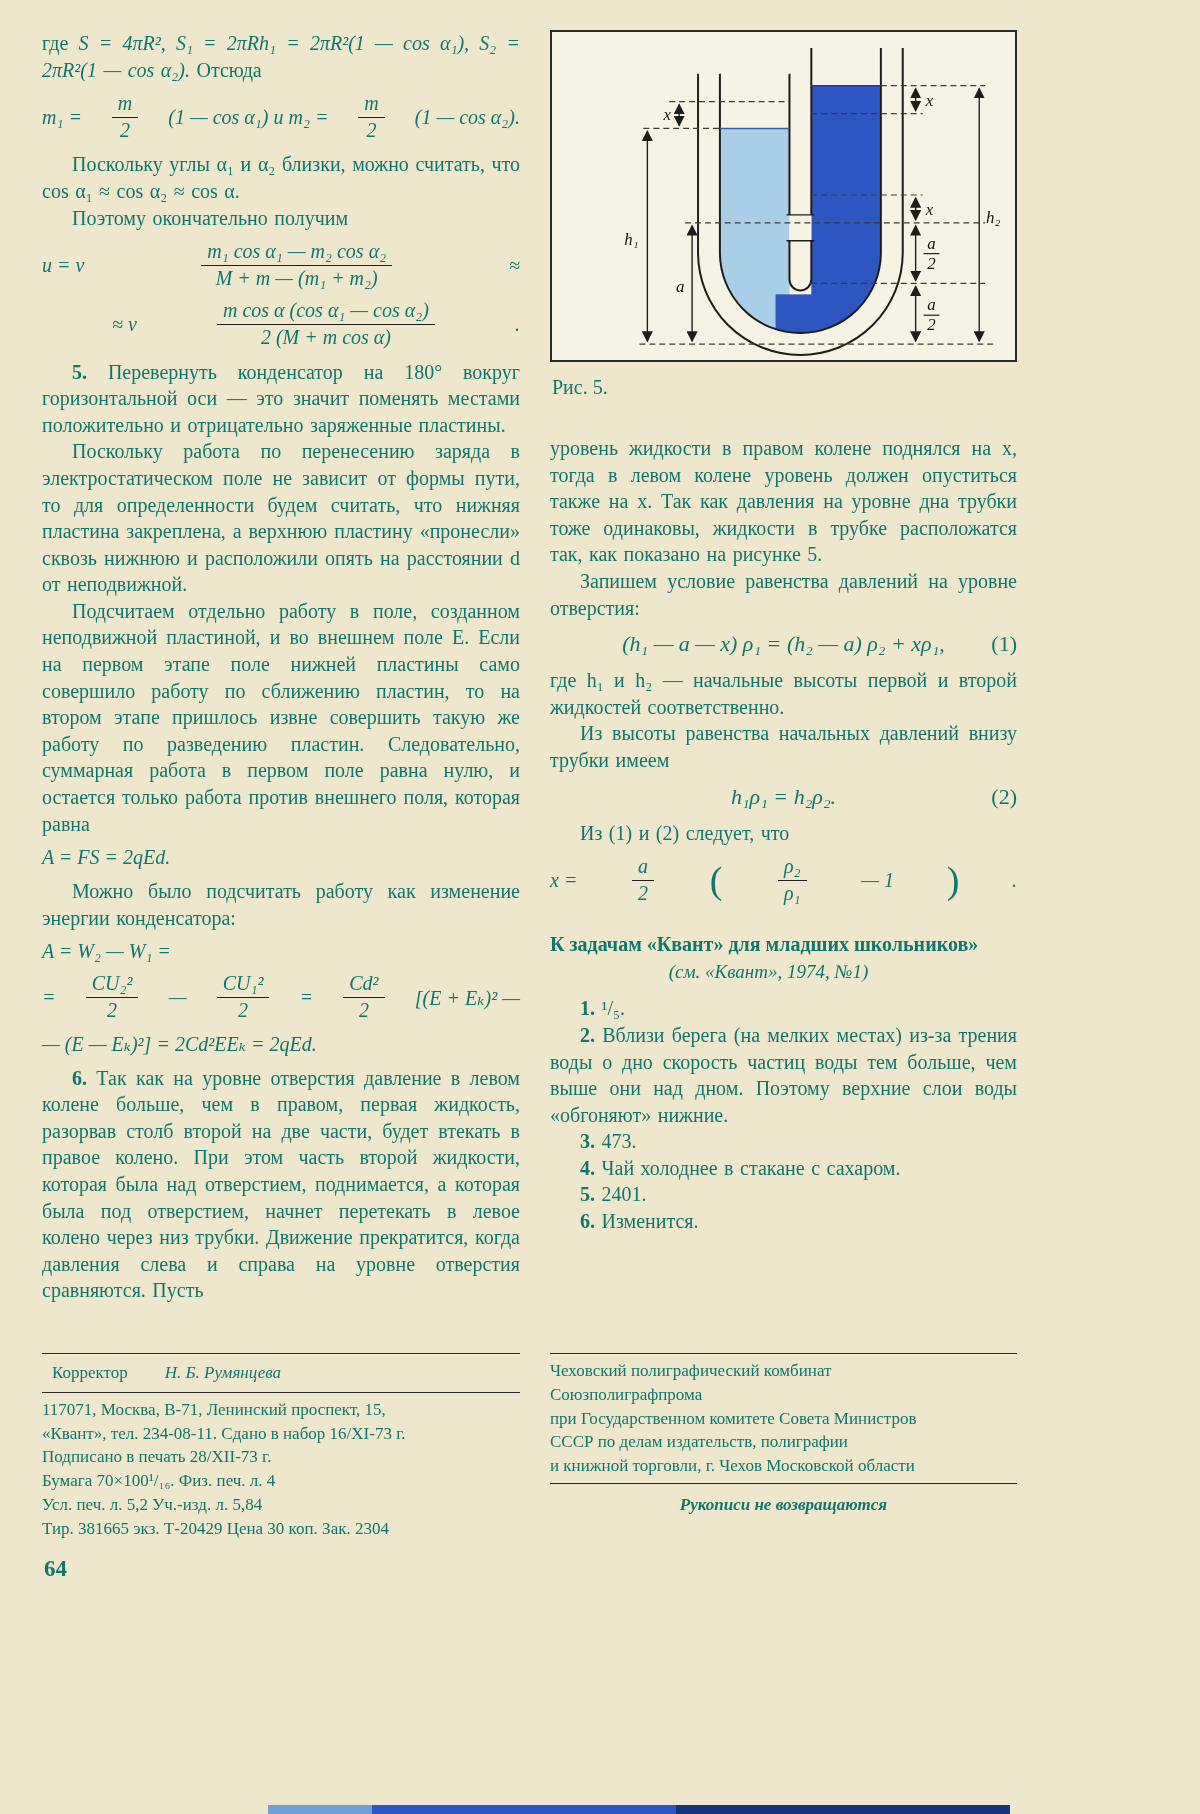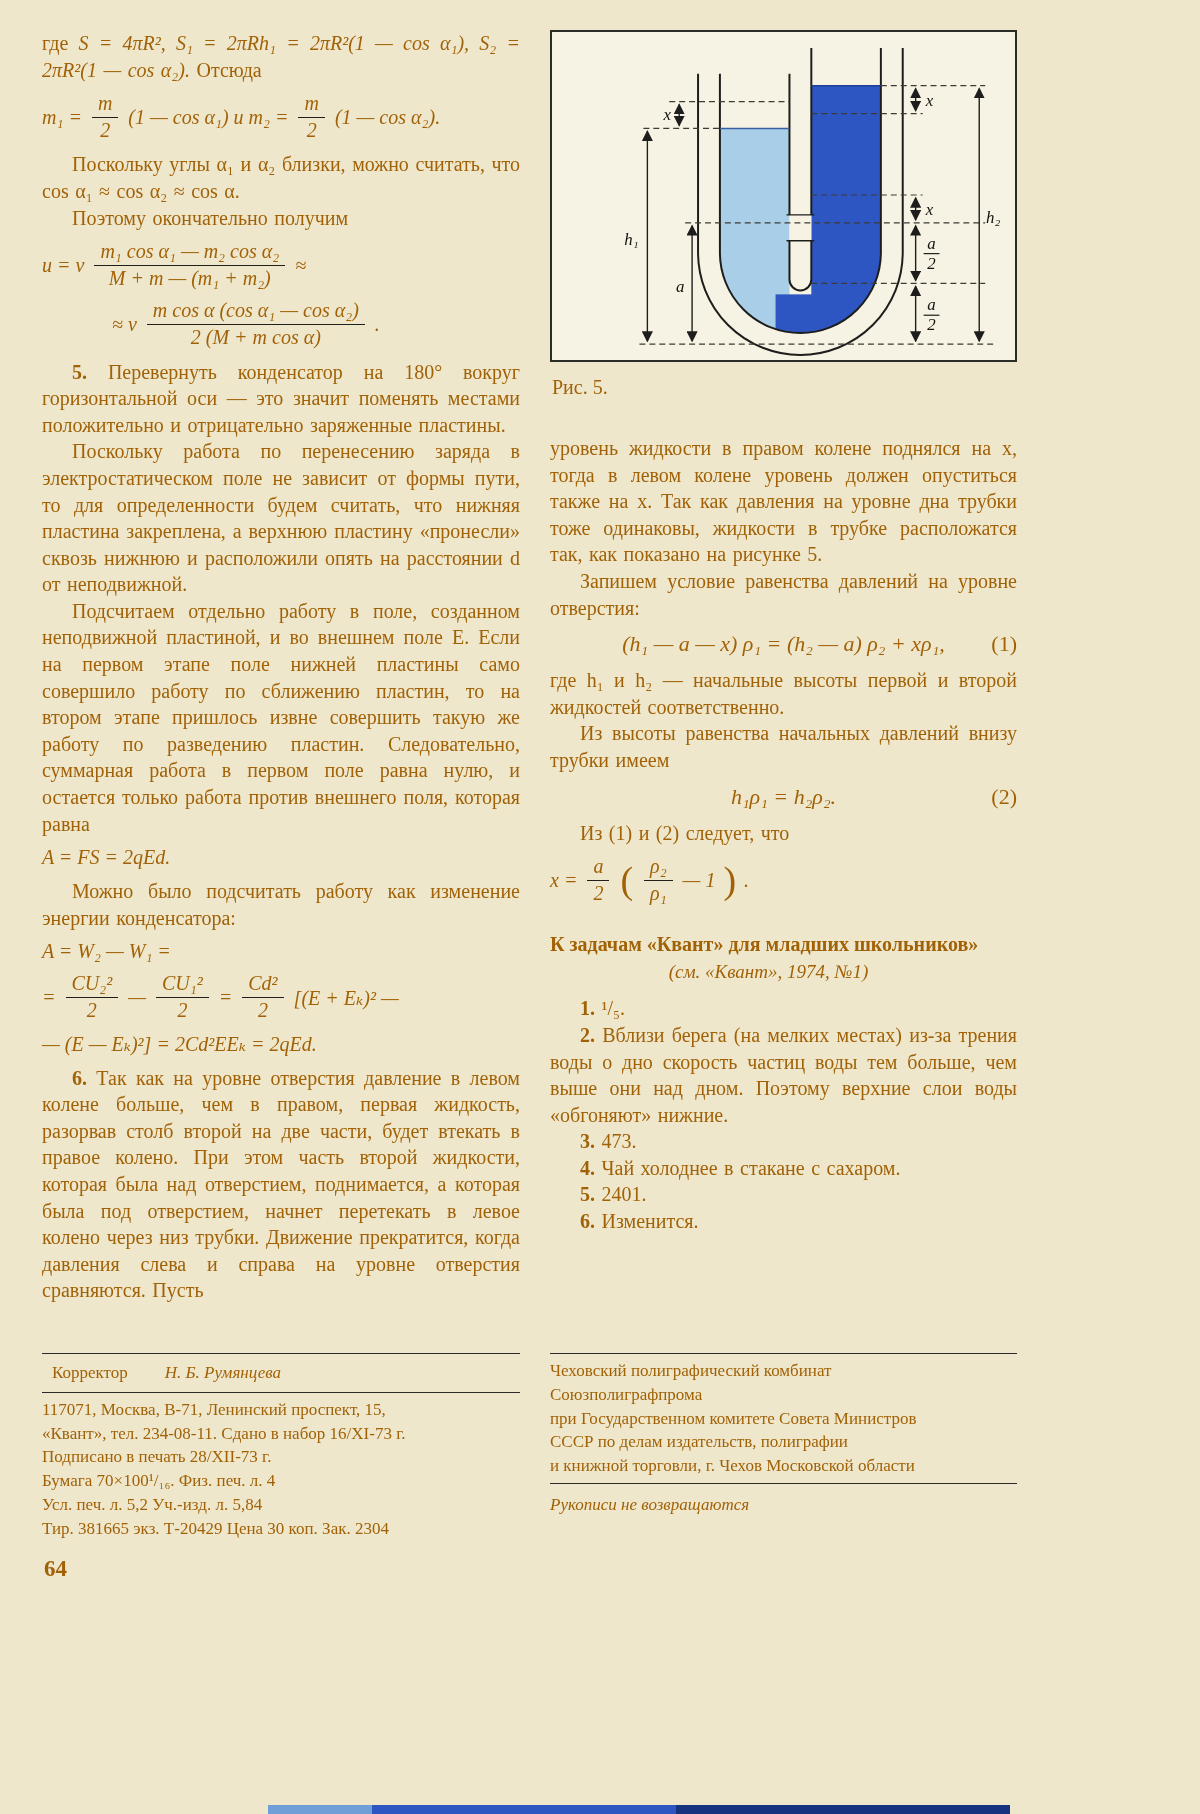--- a/index.html
+++ b/index.html
@@ -1,29 +1,29 @@
 <!DOCTYPE html>
 <html lang="ru"><head>
 <meta charset="utf-8">
 <style>
   html,body{margin:0;padding:0;background:#c9c2ad;}
   .page{
     width:1200px;height:1814px;box-sizing:border-box;position:relative;
     background:#efe7cc;overflow:hidden;
-    font-family:"Liberation Serif","DejaVu Serif",serif;color:#a16207;
+    font-family:"Liberation Serif","DejaVu Serif",serif;color:#0f766e;
     padding:30px 0 0 42px;
   }
   .columns{display:flex;gap:30px;}
   .col-left{width:478px;flex:0 0 auto;}
   .col-right{width:467px;flex:0 0 auto;}
   p.body{font-size:20px;line-height:1.33;text-align:justify;margin:0;word-spacing:1.5px;}
   .indent{text-indent:30px;}
   .math{font-style:italic;}
   b.item-num{font-weight:bold;}
-  .formula{display:flex;justify-content:flex-start;align-items:center;gap:7px;
+  .formula{display:flex;justify-content:space-between;align-items:center;gap:7px;
     font-style:italic;font-size:20px;margin:9px 0;}
   .frac{display:inline-flex;flex-direction:column;align-items:center;line-height:1.18;margin:0 3px;}
   .frac .num{border-bottom:1.6px solid #221f1a;padding:0 6px 1px;}
   .frac .den{padding-top:1px;}
   .shift-right{margin-left:70px;}
   .eqrow{position:relative;display:flex;justify-content:center;align-items:center;
     font-style:italic;font-size:22px;margin:10px 0;}
   .eqrow .tag{position:absolute;right:0;top:50%;transform:translateY(-50%);font-style:normal;}
   .paren{font-size:38px;font-weight:300;font-style:normal;line-height:0.9;padding:0 1px;}
   .figure-box{width:467px;height:332px;border:2px solid #2b2b28;box-sizing:border-box;
@@ -31,21 +31,21 @@
   .figure-caption{font-size:20px;margin:14px 0 36px 2px;}
   .answers-heading{font-size:20px;font-weight:bold;line-height:1.3;margin:26px 0 4px;width:430px;}
   .answers-sub{font-size:19px;font-style:italic;text-align:center;margin:2px 30px 12px 0;}
   .ans{margin:7px 0;}
   .imprints{display:flex;gap:30px;margin-top:44px;}
   .imprint-left{width:478px;font-size:17px;line-height:1.4;}
   .imprint-right{width:467px;font-size:17px;line-height:1.4;}
   .rule{border-top:1.7px solid #2b2b28;margin:5px 0;}
   .corrector{display:flex;gap:37px;padding:2px 0 2px 10px;}
   .corrector .name{font-style:italic;}
-  .imprint-note{font-style:italic;font-weight:normal;padding-top:4px;}
+  .imprint-note{font-style:italic;font-weight:bold;padding-top:4px;text-align:center;}
   .page-number{position:absolute;left:44px;top:1556px;font-size:23px;font-weight:bold;}
   .scan-strip{position:absolute;bottom:0;left:268px;width:742px;height:9px;
     background:linear-gradient(90deg,#6f9fd6 0 14%,#2d56c3 14% 55%,#16337f 55% 100%);}
   .figlabel{font-family:"Liberation Serif","DejaVu Serif",serif;font-style:italic;
     font-size:17px;fill:#15130f;}
 </style>
 </head>
 <body>
 
 <div class="page">

